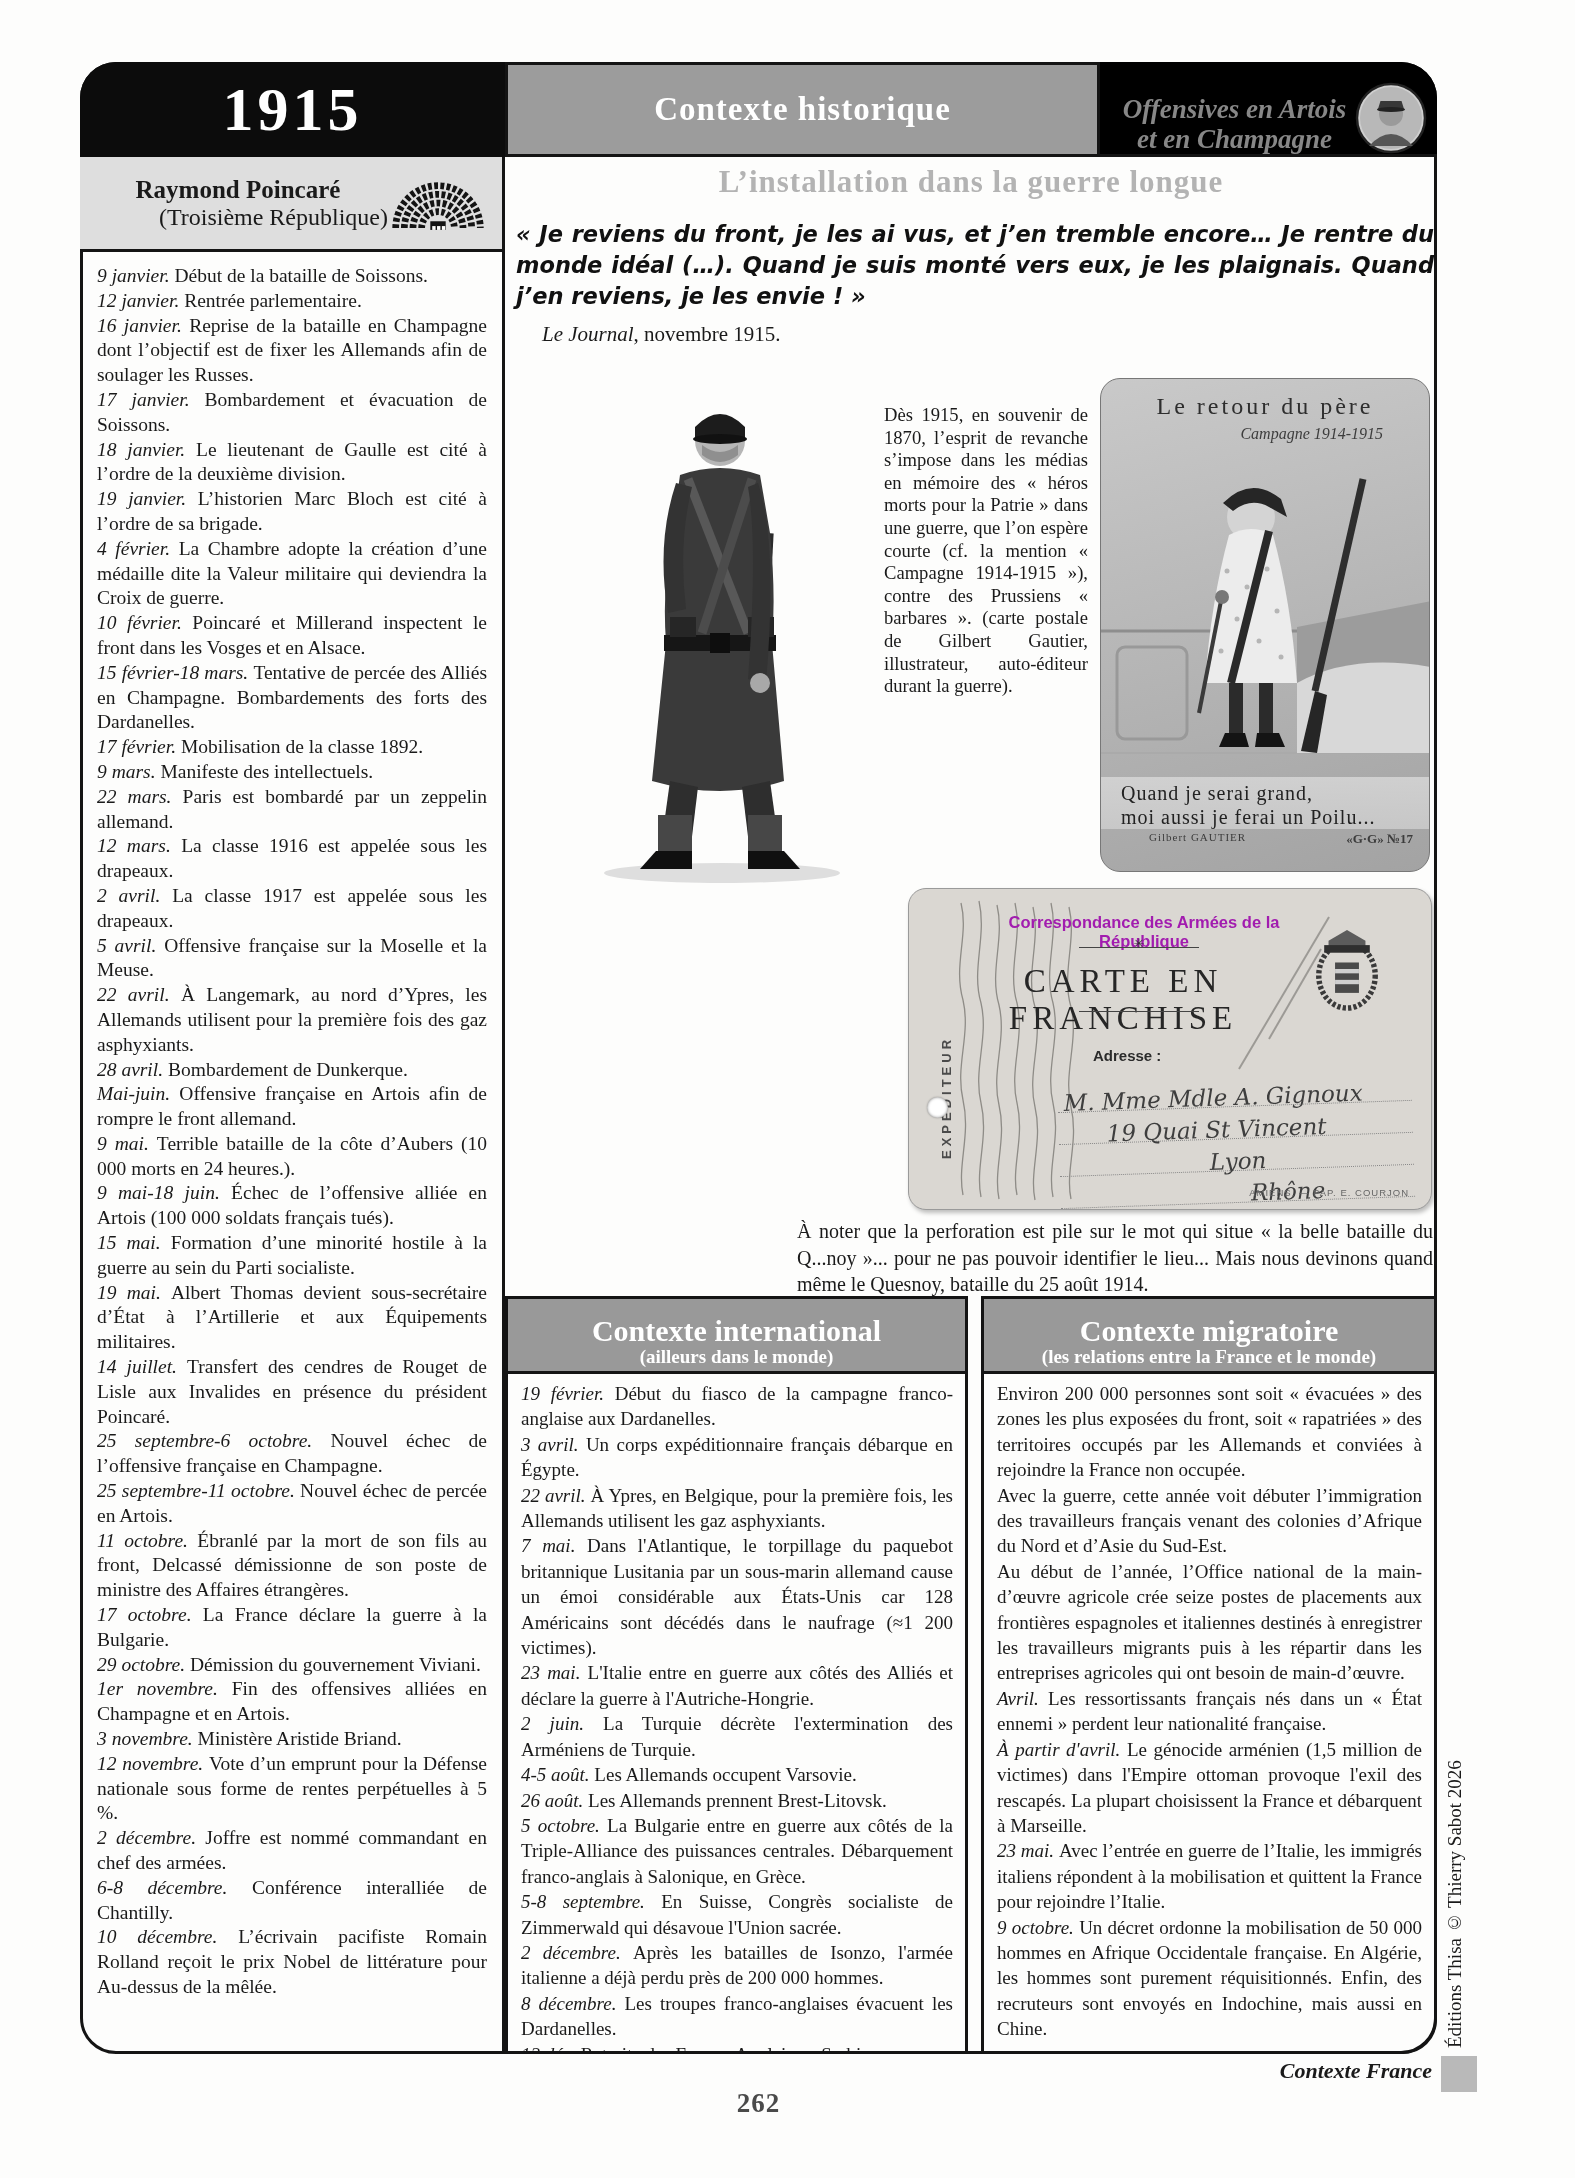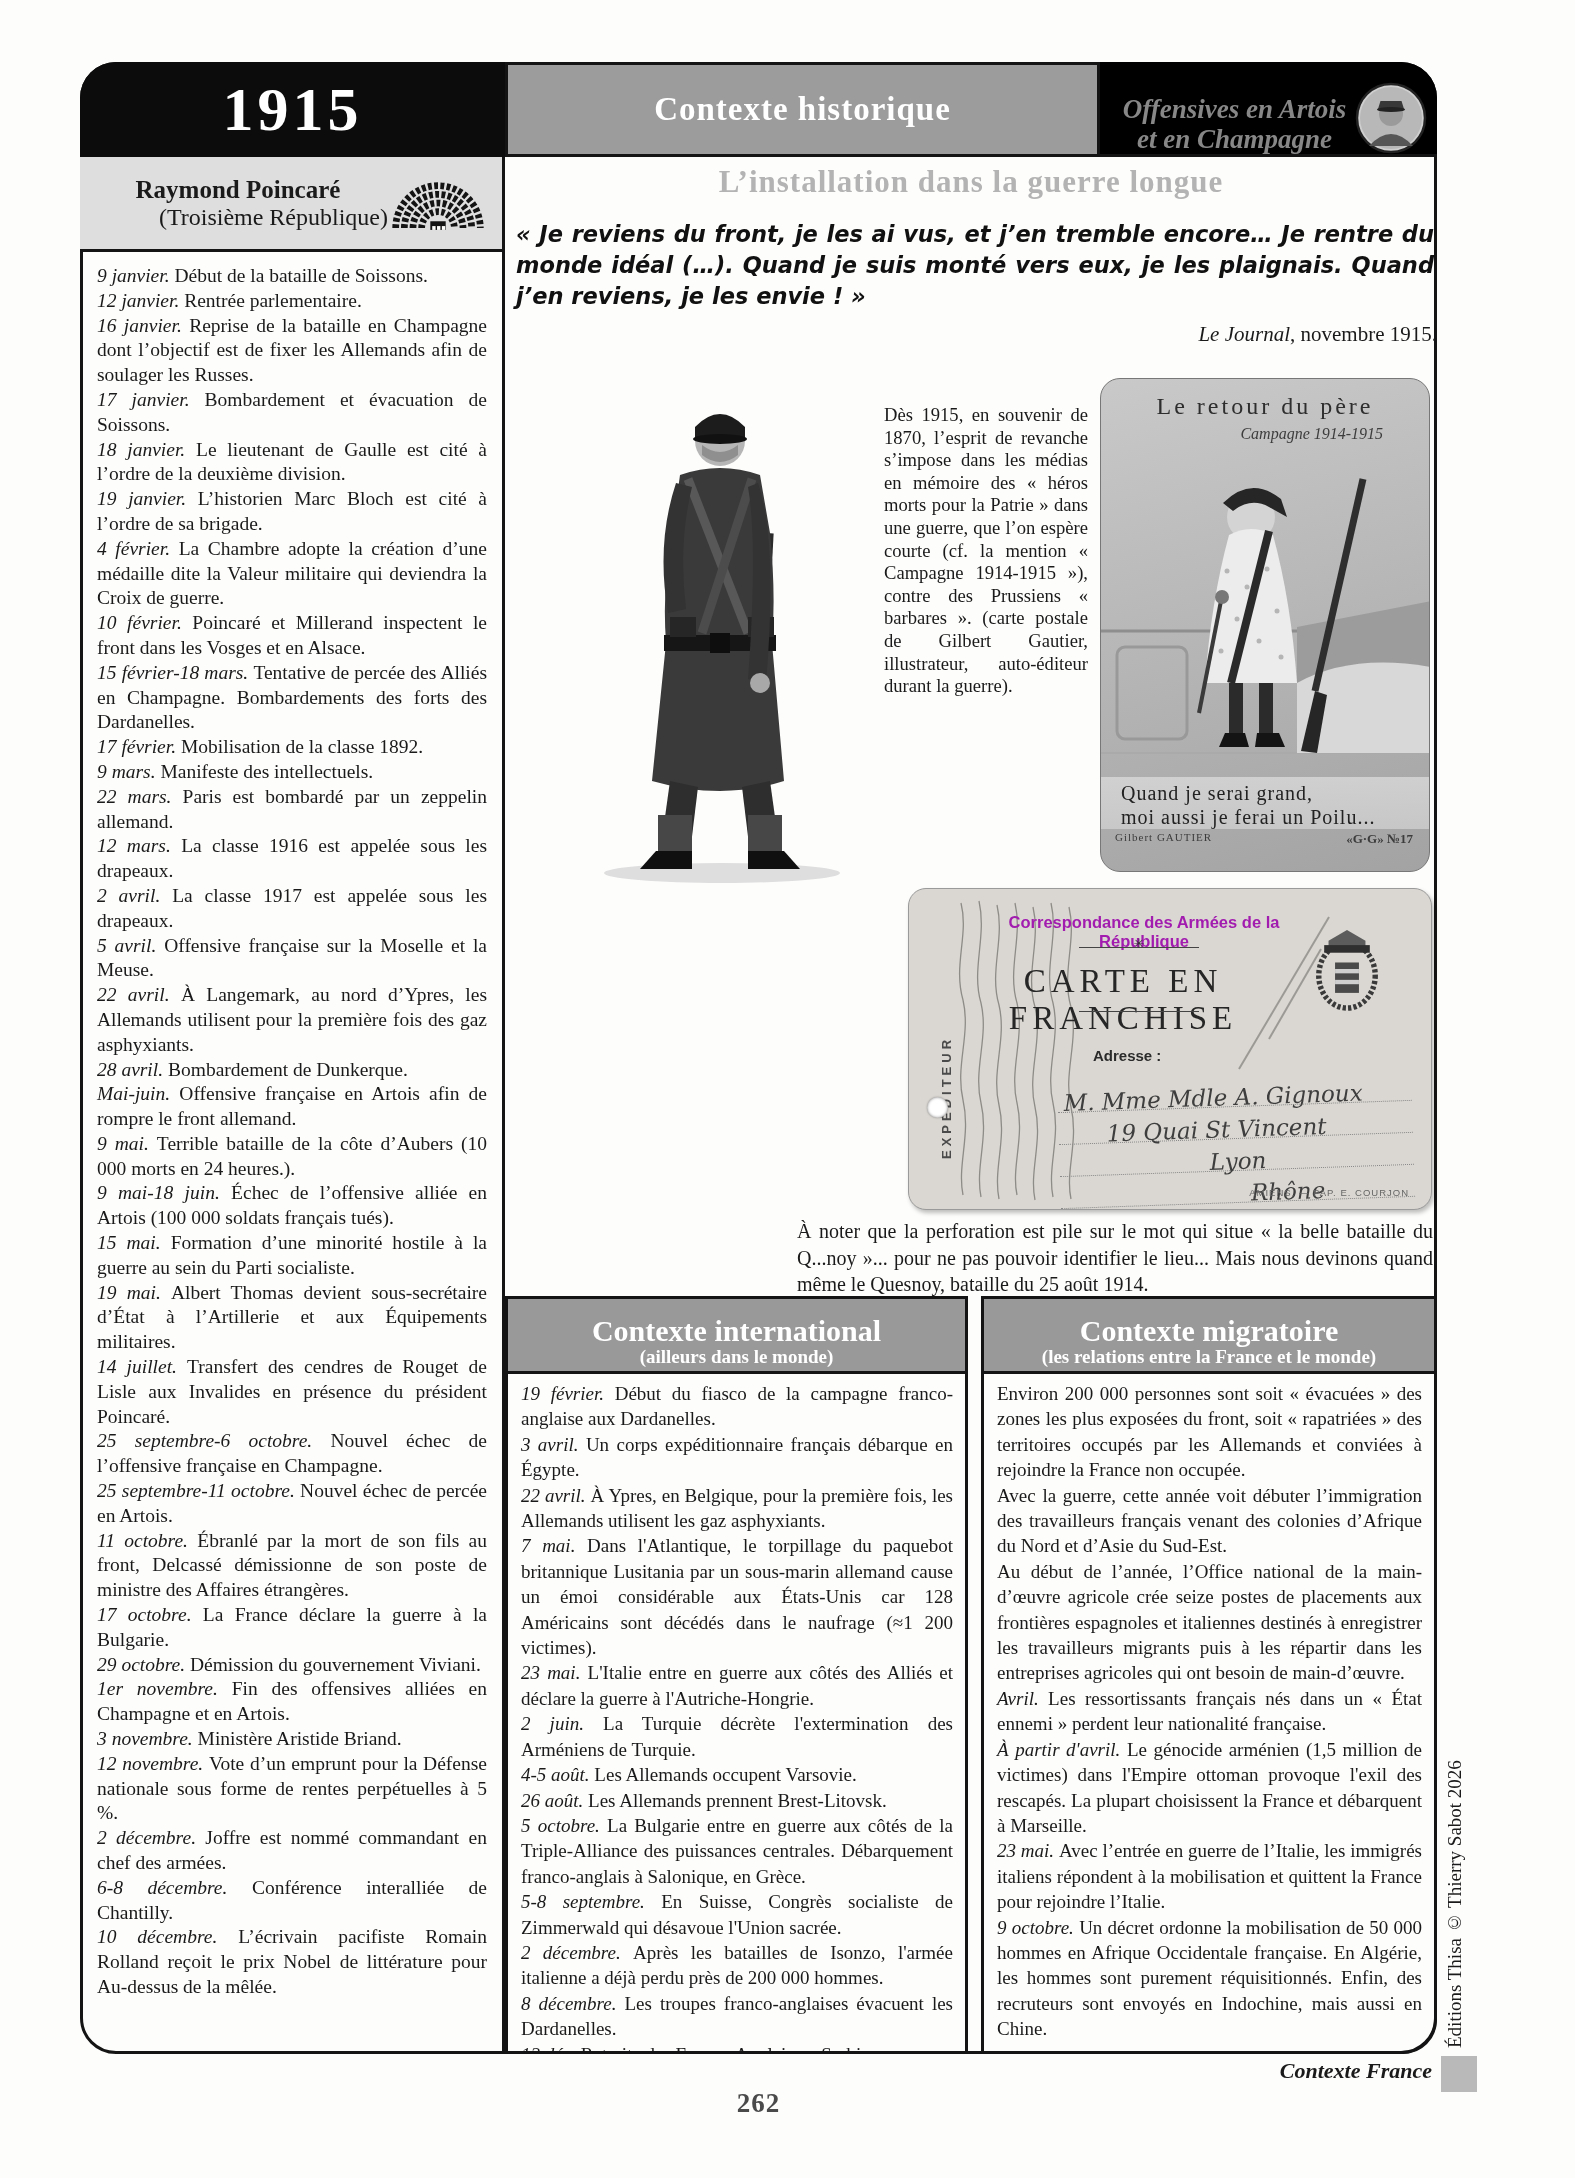--- a/index.html
+++ b/index.html
@@ -34,38 +34,38 @@
            border-radius:0 0 0 36px;padding:12px 15px 0 17px;overflow:hidden;}
   .entry{margin:0;text-align:justify;font-size:19.5px;line-height:24.8px;hyphens:auto;}
   .entry .d{font-style:italic;}
   .entry .d:not(:empty)::after{content:"\00a0";}
 
   
   .mainTitle{left:505px;top:164px;width:932px;text-align:center;color:#b3b3b3;font-weight:bold;
              font-size:31px;letter-spacing:1px;}
   .quote{left:516px;top:219px;width:918px;font-family:"DejaVu Sans",sans-serif;font-weight:bold;
          font-style:italic;font-size:22.5px;line-height:31px;text-align:justify;color:#111;}
-  .attrib{left:505px;top:322px;width:932px;text-align:right;font-size:21px;}
+  .attrib{left:505px;top:322px;width:932px;text-align:left;font-size:21px;padding-left:37px;}
   .attrib .src{font-style:italic;}
 
   .soldier{left:552px;top:383px;width:330px;height:505px;}
   .intro{left:884px;top:404px;width:204px;font-size:18.6px;line-height:22.6px;text-align:justify;hyphens:auto;}
 
   
   .postcard{left:1100px;top:378px;width:330px;height:494px;border-radius:20px;border:1px solid #777;
             background:linear-gradient(165deg,#c9c9c9 0%,#b4b4b4 55%,#a3a3a3 100%);overflow:hidden;}
   .pcTitle{left:0;top:14px;width:100%;text-align:center;font-size:24px;letter-spacing:3px;color:#2e2e2e;}
   .pcSub{left:0;top:46px;width:86%;text-align:right;font-style:italic;font-size:16px;color:#3d3d3d;}
   .pcArt{left:0;top:72px;width:330px;height:330px;}
   .pcCapWrap{left:0;top:398px;width:100%;padding:4px 14px 0 20px;box-sizing:border-box;
              background:linear-gradient(#d9d9d9cc,#cfcfcfcc);}
   .pcCap{font-size:20px;line-height:24px;color:#222;letter-spacing:1px;}
   .pcFoot{left:0;top:452px;width:100%;display:flex;justify-content:space-between;
           padding:0 16px 0 14px;box-sizing:border-box;color:#3c3c3c;}
-  .pcSig{font-size:11px;letter-spacing:1px;}
+  .pcSig{font-size:11px;letter-spacing:1px;margin-left:34px;}
   .pcNum{font-size:13px;font-weight:bold;}
 
   
   .carte{left:908px;top:888px;width:524px;height:322px;background:#dad7d2;border-radius:18px;
          border:1px solid #9a9a9a;box-shadow:2px 3px 4px rgba(0,0,0,.25);overflow:hidden;}
   .scrawl{left:40px;top:6px;width:150px;height:310px;opacity:.75;}
   .scrawl2{left:180px;top:10px;width:260px;height:200px;opacity:.55;}
   .expediteur{left:30px;top:100px;height:170px;writing-mode:vertical-rl;transform:rotate(180deg);
               font-family:"Liberation Sans",sans-serif;font-weight:bold;font-size:13px;
               letter-spacing:4px;color:#4a4a4a;}

